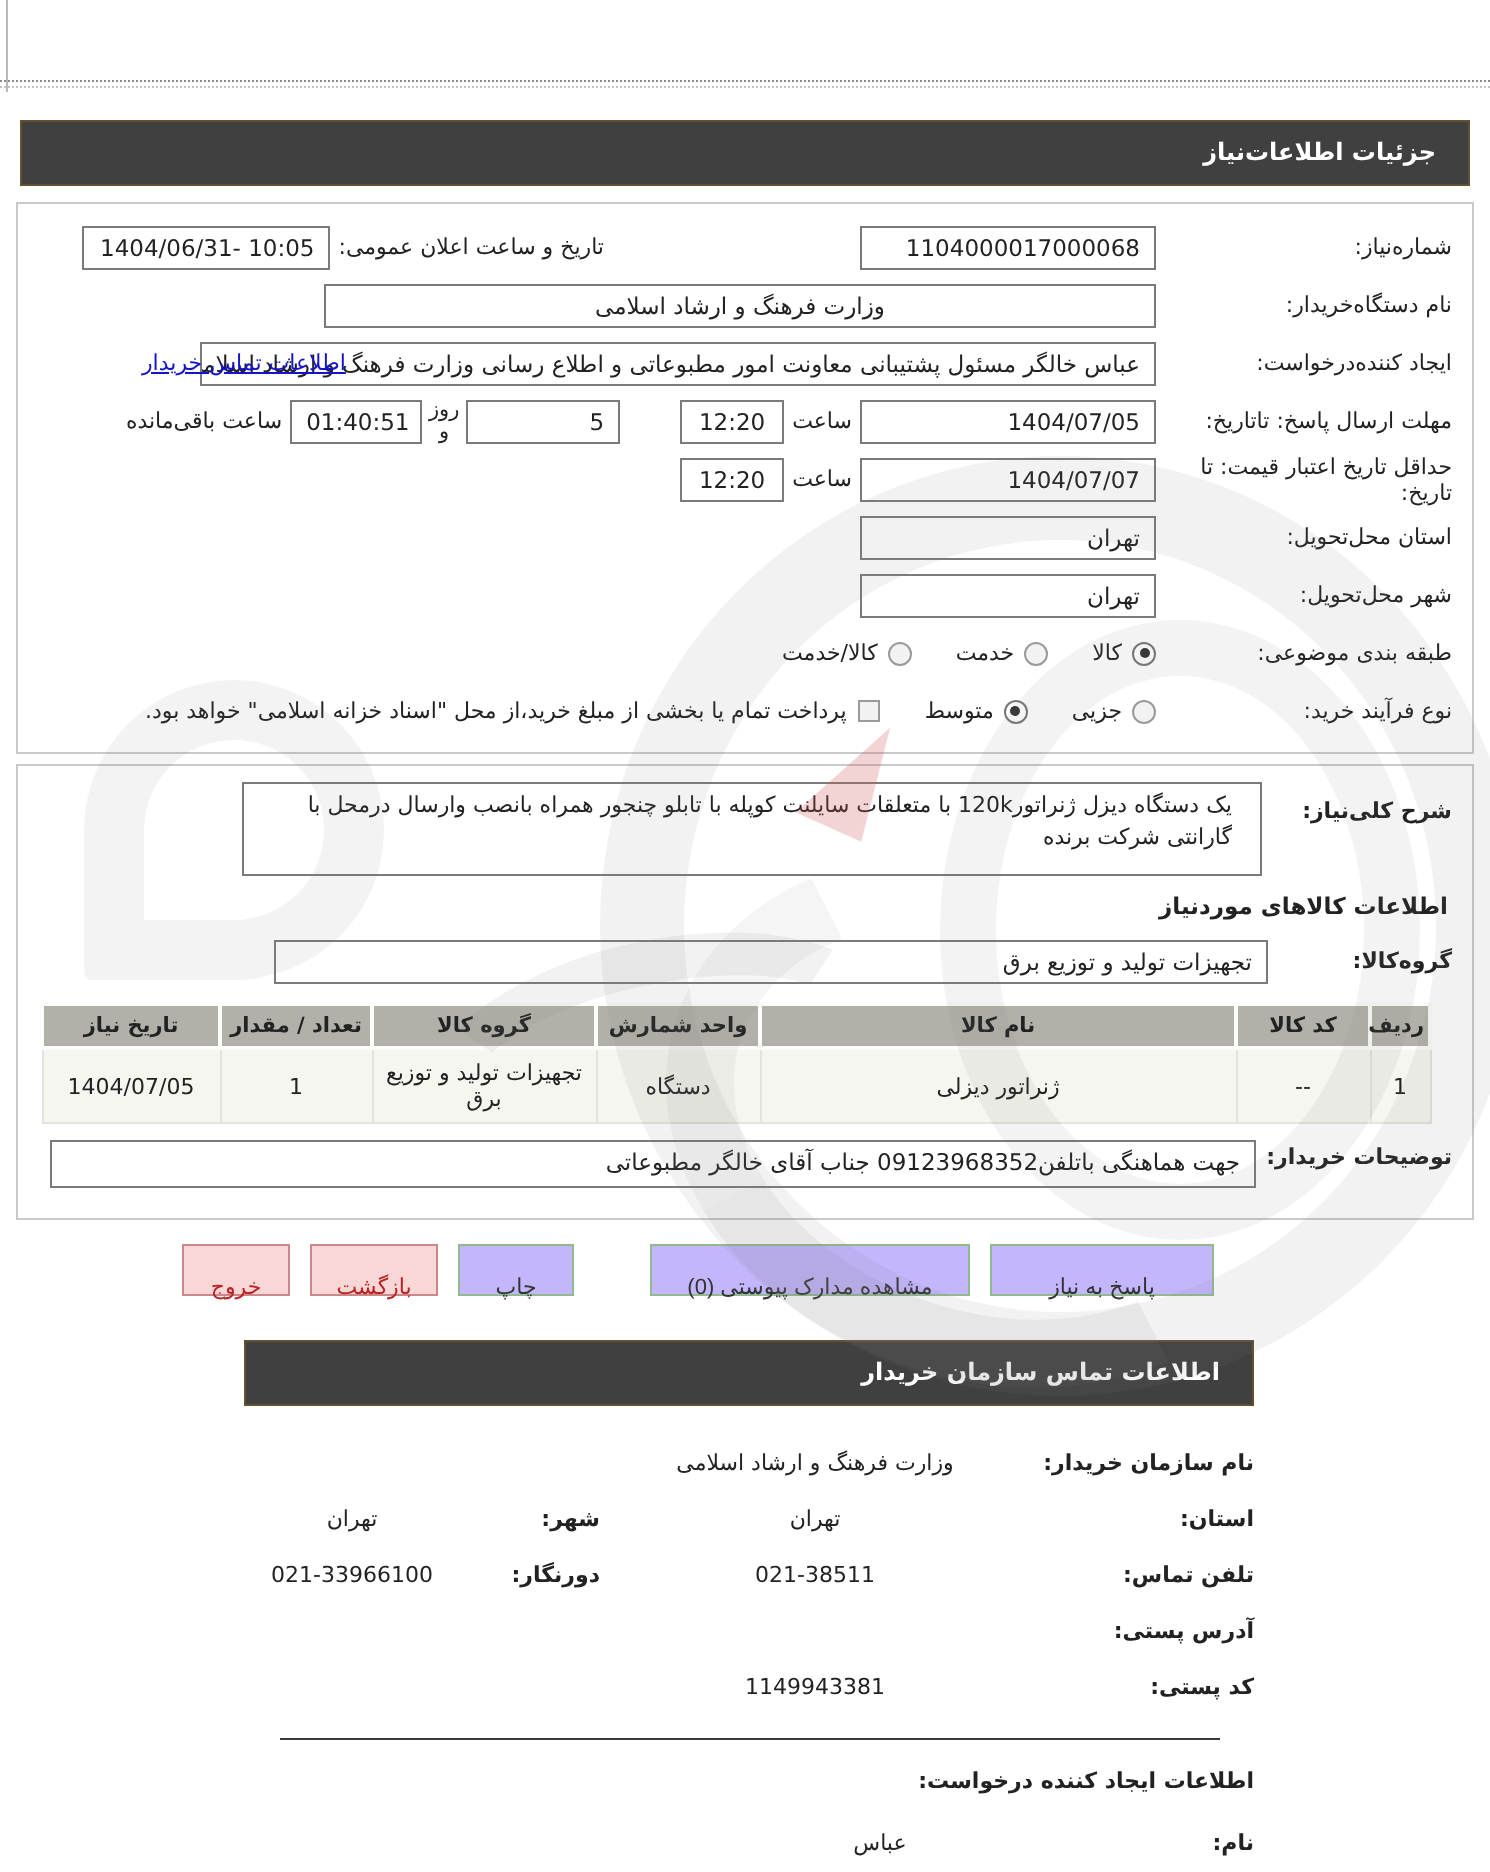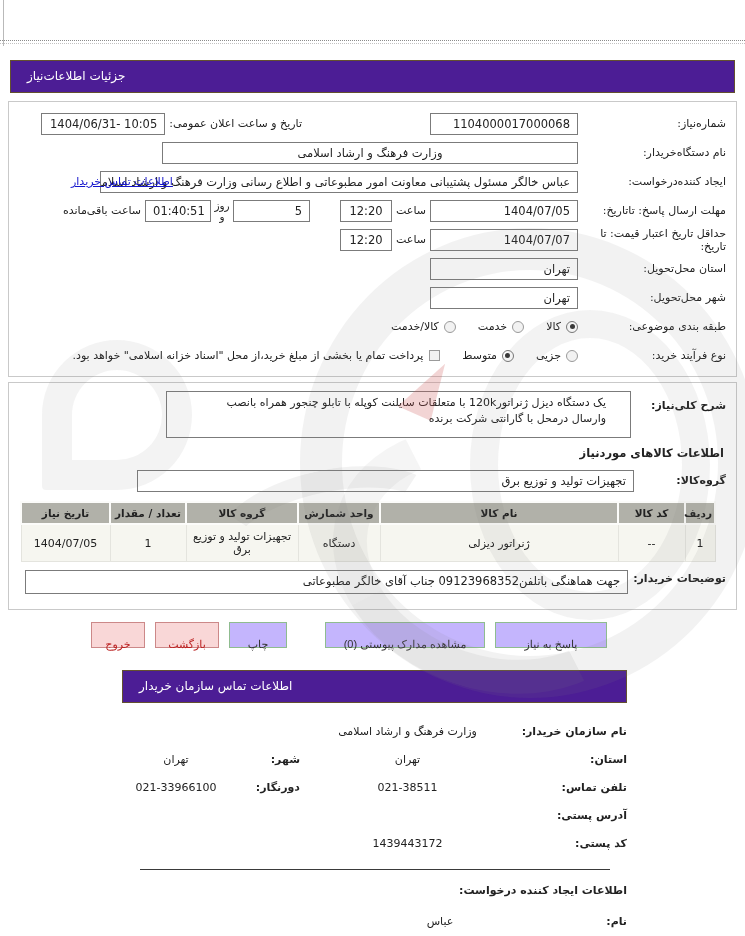--- a/index.html
+++ b/index.html
@@ -9,23 +9,23 @@
     background:#ffffff; color:#222;
     width:745px; height:936px; overflow:hidden; position:relative;
     direction:rtl; font-size:11px;
   }
   .top-strip{ height:40px; position:relative; background:#fff; }
   .left-tick{ position:absolute; left:3px; top:0; height:46px; border-left:1px solid #b9b9b9; }
   .sep{ height:4px; border-top:1px dotted #8a8a8a; border-bottom:1px dotted #c2c2c2; background:#fff; }
   .content{ position:relative; padding-top:16px; }
 
   .tbar{
-    background:#4c1d95; border:1px solid #63502f; color:#fff;
-    font-weight:normal; font-size:12px; height:33px; line-height:31px;
-    padding:0 16px; text-align:left;
+    background:#404040; border:1px solid #63502f; color:#fff;
+    font-weight:bold; font-size:12px; height:33px; line-height:31px;
+    padding:0 16px; text-align:right;
   }
   .tbar.main{ margin:0 10px; }
 
   .panel{ background:#fff; border:1px solid #c9c9c9; margin:0 8px; }
   .panel1{ margin-top:8px; padding:7px 4px 6px; }
   .panel2{ margin-top:5px; padding:8px 4px 10px; }
 
   .frow{ display:flex; align-items:center; min-height:29px; padding:0 6px; position:relative; }
   .flabel{ width:148px; flex:0 0 148px; color:#222; line-height:13px; }
   .flabel.b{ font-weight:bold; }
@@ -48,21 +48,21 @@
   .radio.sel{ background:#fff; border-color:#777; }
   .radio.sel::after{ content:""; position:absolute; left:2.5px; top:2.5px; width:5px; height:5px;
           border-radius:50%; background:#333; }
   .opt{ display:flex; align-items:center; margin-left:22px; }
   .chk{ width:11px; height:11px; border:1px solid #9a9a9a; background:#f2f2f2; display:inline-block;
         margin-left:6px; flex:0 0 11px; }
 
   .olink{ position:absolute; left:58px; top:8px; color:#1414cc; text-decoration:underline;
           font-size:11px; z-index:6; background:transparent; }
 
-  .desc-box{ width:465px; height:47px; border:1px solid #7b7b7b; padding:3px 24px; font-size:11px;
+  .desc-box{ width:510px; height:47px; border:1px solid #7b7b7b; padding:3px 14px; font-size:11px;
              line-height:16px; overflow:hidden; }
   .heading{ font-weight:bold; font-size:11.5px; padding:8px 8px 6px; }
   .grow .inp{ width:497px; }
 
   table.items{ border-collapse:collapse; table-layout:fixed; width:694px; margin:6px 16px 0 0; }
   table.items th{ background:#b1b1a9; font-weight:bold; font-size:10.5px; padding:4px 2px;
                   border:2px solid #fcfcfa; text-align:center; }
   table.items td{ background:#f6f6f0; font-size:11px; padding:5px 2px; text-align:center;
                   border:1px solid #e4e4de; border-top:2px solid #fcfcfa; }
   .c0{width:30px;} .c1{width:67px;} .c2{width:238px;} .c3{width:82px;} .c4{width:112px;} .c5{width:76px;} .c6{width:89px;}
@@ -280,21 +280,21 @@
         <span class="clabel">تلفن تماس:</span>
         <span class="cval ltr">021-38511</span>
         <span class="clabel2">دورنگار:</span>
         <span class="cval2 ltr">021-33966100</span>
       </div>
       <div class="crow">
         <span class="clabel">آدرس پستی:</span>
       </div>
       <div class="crow">
         <span class="clabel">کد پستی:</span>
-        <span class="cval ltr">1439443172</span>
+        <span class="cval ltr">1149943381</span>
       </div>
 
       <div class="divider"></div>
 
       <div class="c-heading">اطلاعات ایجاد کننده درخواست:</div>
 
       <div class="crow">
         <span class="clabel">نام:</span>
         <span class="cval" style="flex:0 0 150px;width:150px;">عباس</span>
       </div>

